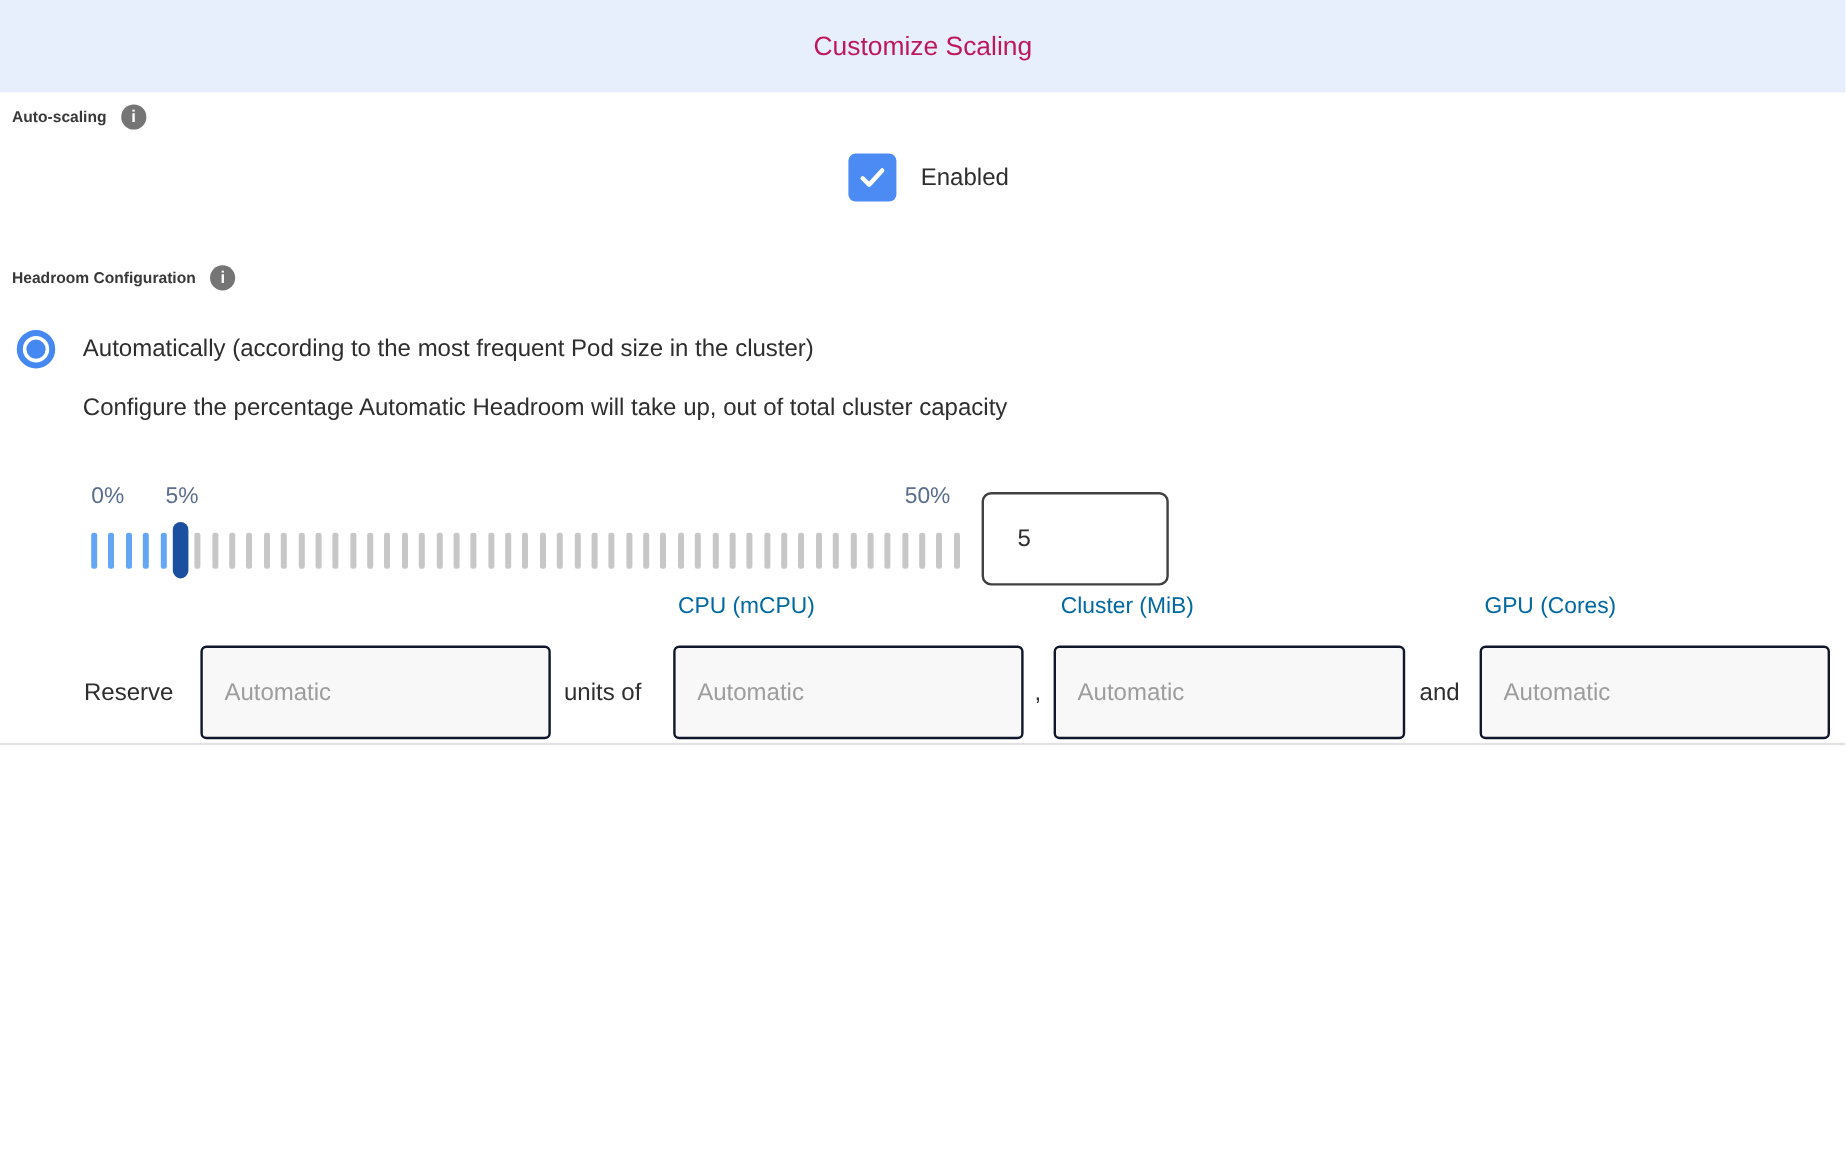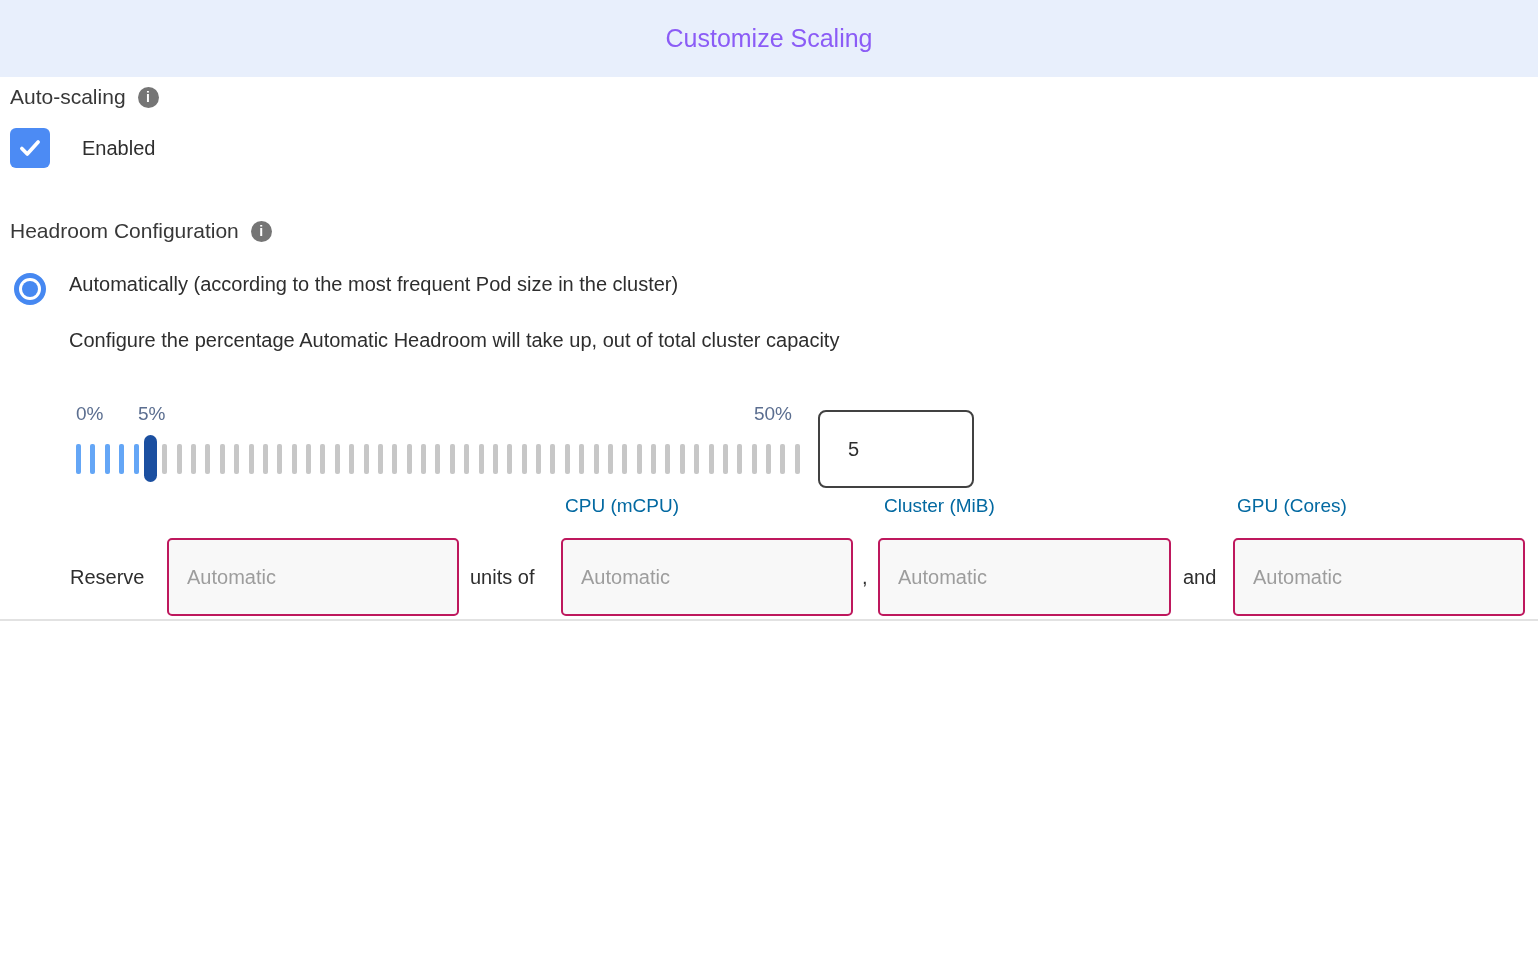--- a/index.html
+++ b/index.html
@@ -11,40 +11,40 @@
     background: #ffffff;
   }
 
   
   .band {
     width: 100%; height: 77px;
     background: #e8effc;
     display: flex; align-items: center; justify-content: center;
   }
   .band h1 {
-    font-size: 25px; font-weight: 400; color: #8b5cf6;
+    font-size: 22px; font-weight: 400; color: #be185d;
   }
 
   
   .section-label-row {
     margin: 8px 0 0 10px; height: 24px;
     display: flex; align-items: center; gap: 12px;
   }
-  .section-label { font-weight: 400; color: #383838; font-size: 21px; }
+  .section-label { font-weight: 700; color: #383838; font-size: 13px; }
   .info-icon {
     width: 21px; height: 21px; border-radius: 50%;
     background: #757575; color: #ffffff;
     display: inline-flex; align-items: center; justify-content: center;
     font-size: 14px; font-weight: 700; cursor: pointer;
   }
 
   
   .checkbox-row {
     margin: 19px 0 0 10px; height: 40px;
-    display: flex; align-items: center; gap: 32px;
+    display: flex; align-items: center; gap: 20px; justify-content: center;
   }
   .checkbox {
     width: 40px; height: 40px; border-radius: 6px;
     background: #4c8bf4;
     display: flex; align-items: center; justify-content: center;
     cursor: pointer; flex: 0 0 auto;
   }
 
   
   .scale-row {
@@ -58,21 +58,21 @@
     background: #ffffff; font-family: "Liberation Sans", sans-serif;
     font-size: 20px; color: #2e2e2e; padding-left: 22px; outline: none;
   }
   .scale-input { width: 140px; }
 
   .headroom-label-row { margin-top: 51px; }
 
   
   .radio-row {
     margin: 30px 0 0 14px; height: 36px;
-    display: flex; align-items: flex-start; gap: 23px;
+    display: flex; align-items: center; gap: 23px;
   }
   .radio-row.manually { margin-top: 33px; }
   .radio {
     width: 32px; height: 32px; border-radius: 50%;
     flex: 0 0 auto; cursor: pointer;
     display: flex; align-items: center; justify-content: center;
     background: #ffffff;
   }
   .radio.selected { border: 5px solid #4688f1; }
   .radio.unselected { border: 4px solid #6e6e6e; }
@@ -121,21 +121,21 @@
   .reserve-text {
     position: absolute; top: 43px; height: 78px;
     display: flex; align-items: center;
   }
   .reserve-text.reserve { left: 70px; }
   .reserve-text.unitsof { left: 470px; }
   .reserve-text.comma { left: 862px; }
   .reserve-text.and { left: 1183px; }
   .auto-input {
     position: absolute; top: 43px; height: 78px;
-    background: #f8f8f8; border: 2px solid #be185d; border-radius: 5px;
+    background: #f8f8f8; border: 2px solid #0f172a; border-radius: 5px;
     font-family: "Liberation Sans", sans-serif; font-size: 20px;
     padding-left: 18px; color: #be185d; outline: none;
   }
   .auto-input::placeholder { color: #9d9d9d; opacity: 1; }
   .auto-input.units { left: 167px; width: 292px; }
   .auto-input.cpu   { left: 561px; width: 292px; }
   .auto-input.mem   { left: 878px; width: 293px; }
   .auto-input.gpu   { left: 1233px; width: 292px; }
 
   

